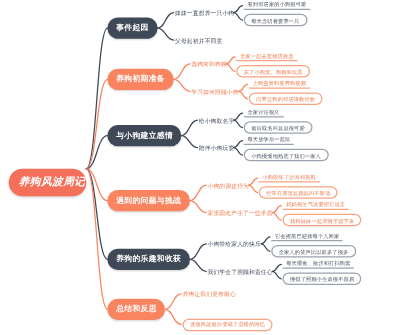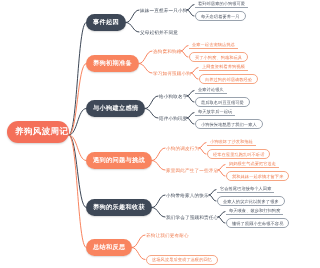--- a/index.html
+++ b/index.html
@@ -109,21 +109,21 @@
         <path d="M209,195 C212.5,195 212.5,201 216,201" stroke="#3e4857" stroke-width="1" fill="none"></path>
         <path d="M152,207.5 C158.5,207.5 158.5,217 165,217" stroke="#3e4857" stroke-width="1" fill="none"></path>
         <path d="M218,217 C221.5,217 221.5,211.5 225,211.5" stroke="#3e4857" stroke-width="1" fill="none"></path>
         <path d="M218,217 C221.5,217 221.5,223 225,223" stroke="#3e4857" stroke-width="1" fill="none"></path>
         <path d="M69,135 C77.5,135 77.5,247.5 86,247.5" stroke="#f9845f" stroke-width="1" fill="none"></path>
         <path d="M132,247.5 C138.5,247.5 138.5,235 145,235" stroke="#f9845f" stroke-width="1" fill="none"></path>
         <path d="M132,247.5 C138.5,247.5 138.5,259.5 145,259.5" stroke="#f9845f" stroke-width="1" fill="none"></path>
       </g>
   </svg>
   <div id="nodes">
-      <div class="node root" style="width: 62px; left: 7px; top: 121px;">养狗风波周记</div>
+      <div class="node root" style="width: 62px; left: 7px; top: 135px; font-style: italic;">养狗风波周记</div>
       <div class="node topic dark" style="left: 86px; top: 14px;">事件起因</div>
       <div class="node sub " style="left: 140px; top: 7.5px;">妹妹一直想养一只小狗</div>
       <div class="node leaf ruled" style="left: 195px; top: 1px;">看到邻居家的小狗很可爱</div>
       <div class="node leaf pill" style="left: 195px; top: 11px;">每天念叨着要养一只</div>
       <div class="node sub " style="left: 140px; top: 29.5px;">父母起初并不同意</div>
       <div class="node topic orange" style="left: 86px; top: 55px;">养狗初期准备</div>
       <div class="node sub orange" style="left: 153px; top: 48.5px;">选狗窝和狗粮</div>
       <div class="node leaf ruled orange" style="left: 189px; top: 42px;">全家一起去宠物店挑选</div>
       <div class="node leaf pill orange" style="left: 189px; top: 52px;">买了小狗窝、狗粮和玩具</div>
       <div class="node sub orange" style="left: 153px; top: 70.5px;">学习如何照顾小狗</div>

